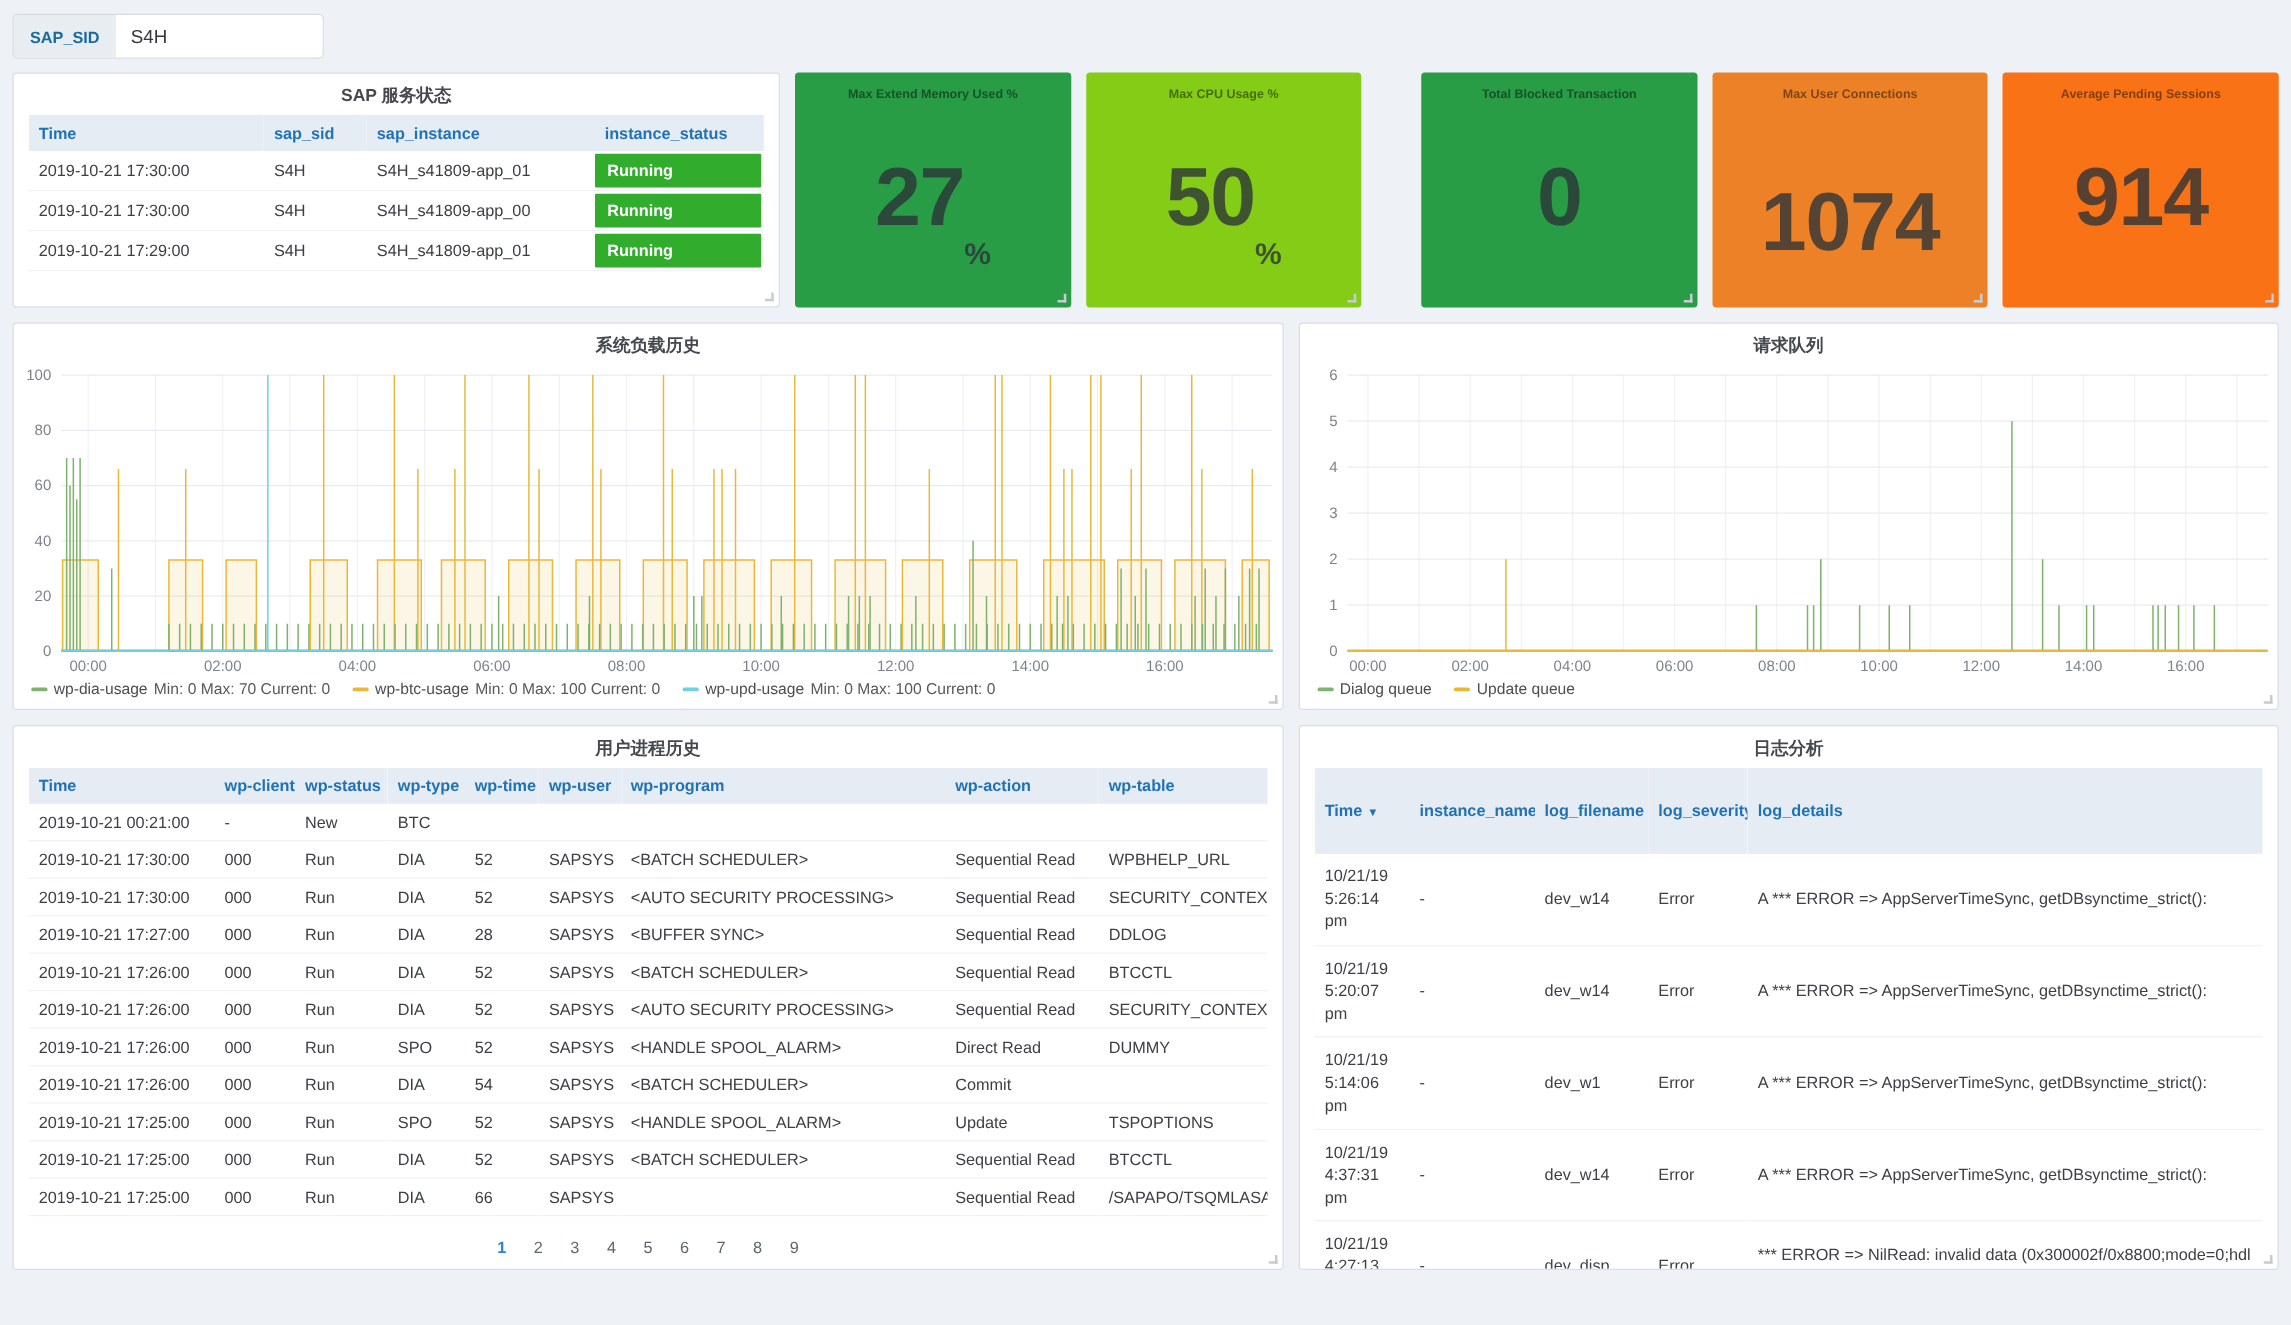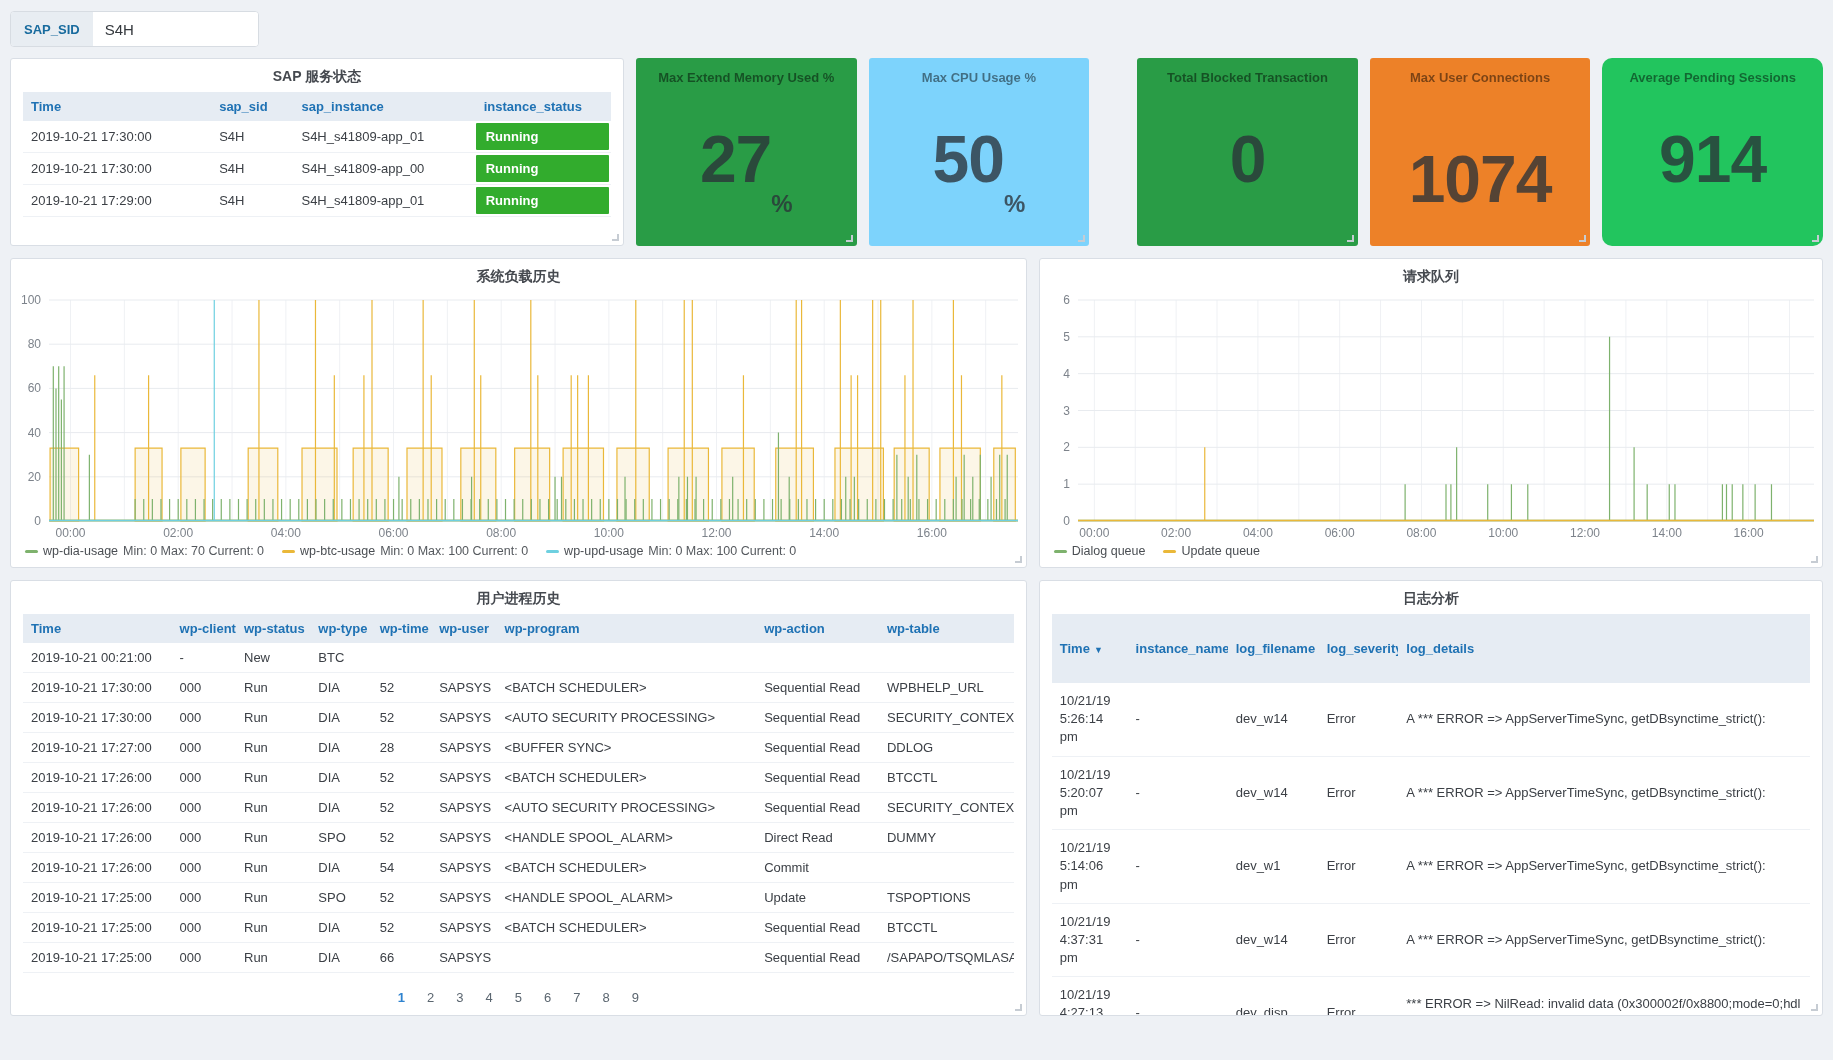--- a/index.html
+++ b/index.html
@@ -25,21 +25,21 @@
   td{padding:7px 8px;border-bottom:1px solid #eef1f5;color:#3c4046;white-space:nowrap;overflow:hidden;vertical-align:middle}
   .tbl-pad{padding:0 12px}
   .sort-caret{font-size:9px;margin-left:4px}
   .sort-asc .sort-caret{color:#494d52}
   .badge{display:block;background:#32ac2d;color:#fff;font-weight:bold;padding:6px 10px;border-radius:1px}
   .badge-cell{padding:2px 2px 2px 0}
   .logtbl td{white-space:normal;line-height:1.4;padding:9px 8px}
   .logtbl tr{height:69px}
   
   .stat{align-items:center;justify-content:flex-start;border:none}
-  .stat-title{font-size:13px;font-weight:bold;color:rgba(0,0,0,0.48);padding-top:12px;text-align:center}
+  .stat-title{font-size:10px;font-weight:bold;color:rgba(0,0,0,0.48);padding-top:12px;text-align:center}
   .stat-valwrap{flex:1;display:flex;align-items:center;justify-content:flex-end;padding-bottom:14px}
   .stat-value{font-size:66px;font-weight:bold;color:rgba(42,50,56,0.78);letter-spacing:-1px}
   .stat-suffix{font-size:24px;font-weight:bold;color:rgba(42,50,56,0.78);align-self:flex-end;margin-bottom:14px}
   
   .chart-body{flex:1 1 auto;min-height:0}
   svg text.tick{font-family:"Liberation Sans",sans-serif;font-size:12px;fill:#7d838b}
   .legend{flex:0 0 26px;display:flex;align-items:center;gap:18px;padding:0 10px 6px 14px;font-size:12.5px;color:#55595e}
   .legend-item{display:flex;align-items:center;gap:5px;cursor:pointer}
   .legend-dash{width:13px;height:3px;border-radius:2px;display:inline-block}
   .legend-label{color:#4a4e53}
@@ -117,21 +117,21 @@
     </section>
 
     <section class="panel stat" style="background: rgb(41, 156, 70);">
       <div class="stat-title">Max Extend Memory Used %</div>
       <div class="stat-valwrap">
           <span class="stat-value">27</span>
           <span class="stat-suffix">%</span>
         </div>
       <span class="rh"></span>
     </section>
-    <section class="panel stat" style="background: #7dd3fc;">
+    <section class="panel stat" style="background: #84cc16;">
       <div class="stat-title">Max CPU Usage %</div>
       <div class="stat-valwrap">
           <span class="stat-value">50</span>
           <span class="stat-suffix">%</span>
         </div>
       <span class="rh"></span>
     </section>
     <section class="panel stat" style="background: rgb(41, 156, 70); margin-left: 36px;">
       <div class="stat-title">Total Blocked Transaction</div>
       <div class="stat-valwrap">
@@ -141,21 +141,21 @@
       <span class="rh"></span>
     </section>
     <section class="panel stat" style="background: rgb(237, 129, 40); gap: 40px;">
       <div class="stat-title">Max User Connections</div>
       <div class="stat-valwrap">
           <span class="stat-value">1074</span>
           <span class="stat-suffix"></span>
         </div>
       <span class="rh"></span>
     </section>
-    <section class="panel stat" style="background: #22c55e; border-radius: 10px;">
+    <section class="panel stat" style="background: #f97316;">
       <div class="stat-title">Average Pending Sessions</div>
       <div class="stat-valwrap">
           <span class="stat-value">914</span>
           <span class="stat-suffix"></span>
         </div>
       <span class="rh"></span>
     </section>
   </div>
 
   <div class="row row2">

